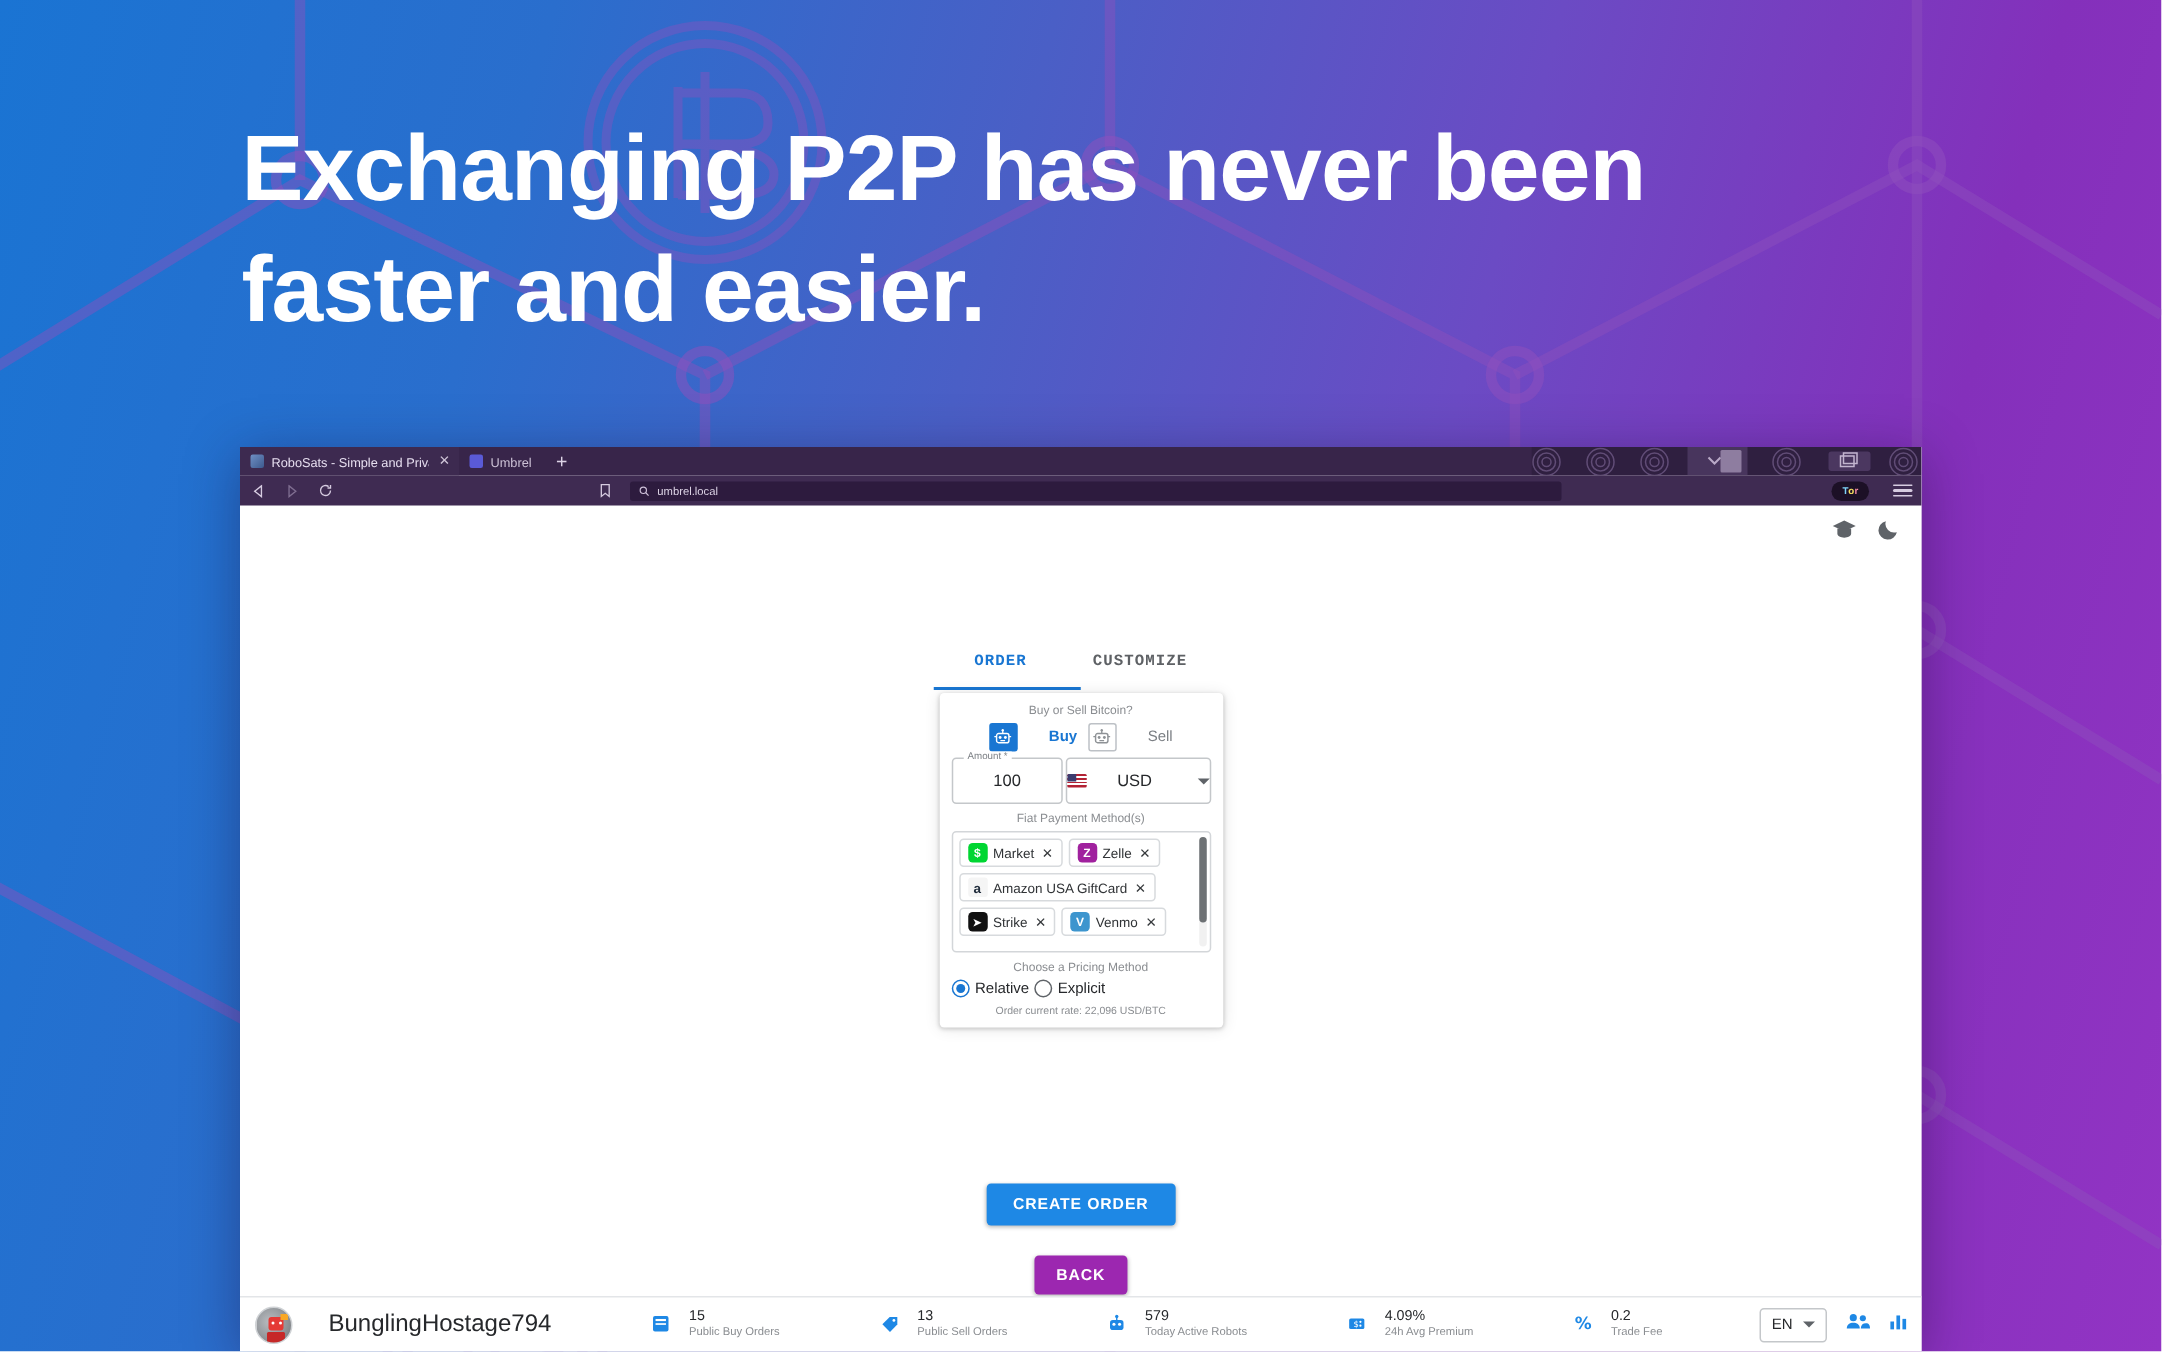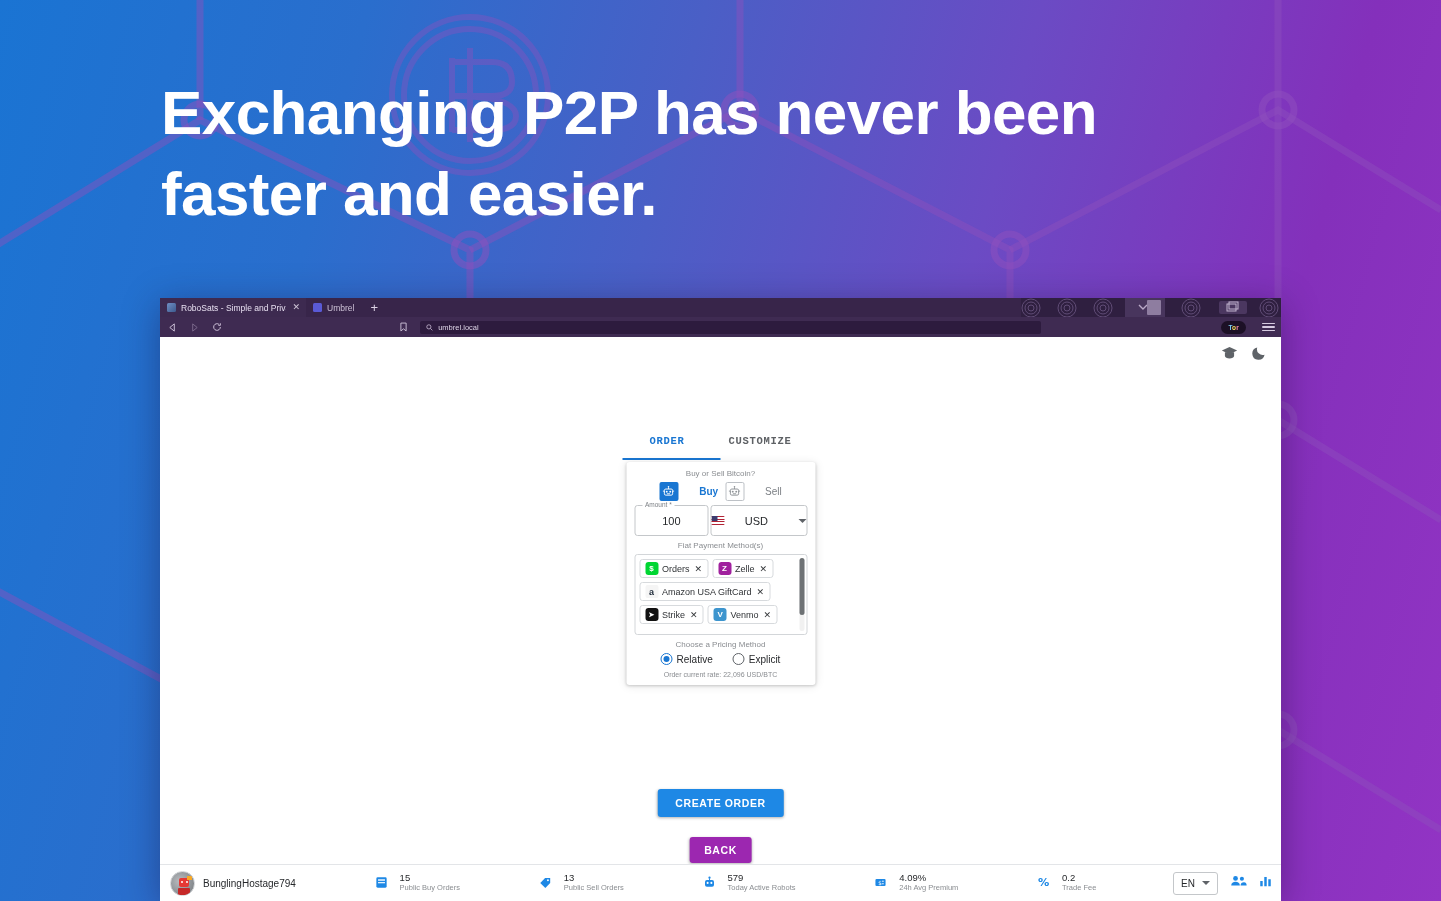--- a/index.html
+++ b/index.html
@@ -199,21 +199,21 @@
     color: #303336;
     height: 19px;
   }
   .chip .x { color: #35383b; font-size: 9px; margin-left: 1px; }
   .chip-ico { width: 13px; height: 13px; border-radius: 2px; display:flex; align-items:center; justify-content:center; font-size: 8px; font-weight:700; color:#fff; flex:0 0 auto;}
   .scroll-track {
     position:absolute; right: 2px; top: 3px; bottom: 3px; width: 5px; background: #f1f1f1; border-radius: 3px;
   }
   .scroll-thumb { position:absolute; right: 2px; top: 3px; width: 5px; height: 57px; background: #6d7174; border-radius: 3px; }
 
-  .radio-row { display:flex; align-items:center; justify-content:center; gap: 20px; margin: 4px 0 6px; }
+  .radio-row { display:flex; align-items:center; gap: 3px; margin: 4px 0 6px; }
   .radio-opt { display:flex; align-items:center; gap: 4px; font-size: 10px; color: #26282b; }
   .radio {
     width: 12px; height: 12px; border-radius: 50%;
     border: 1.5px solid #1976d2; display:flex; align-items:center; justify-content:center;
   }
   .radio.off { border-color: #5f6368; }
   .radio i { width: 6px; height: 6px; border-radius: 50%; background: #1976d2; display:block; }
 
   .rate-note { text-align:center; font-size: 7px; color: #8a8d91; margin-top: 5px; }
 
@@ -256,21 +256,21 @@
     width: 25px; height: 25px; border-radius: 50%;
     background: radial-gradient(circle at 38% 40%, #b9bcc0 0%, #8d9195 62%, #6f7376 100%);
     border: 1px solid #cfd2d5;
     position: relative; overflow:hidden; flex: 0 0 auto;
   }
   .avatar .head { position:absolute; left:8px; top:6px; width:10px; height:9px; background:#e53935; border-radius:2px; }
   .avatar .eye { position:absolute; top:9px; width:2px; height:2px; background:#fff; border-radius:50%; }
   .avatar .eye.l { left:10px; } .avatar .eye.r { left:15px; }
   .avatar .body { position:absolute; left:7px; top:16px; width:12px; height:8px; background:#c62828; border-radius:1px;}
   .avatar .chip2 { position:absolute; left:16px; top:4px; width:5px; height:4px; background:#f9a825;}
-  .nick { font-size: 10px; color: #26282b; margin-left: 8px; }
+  .nick { font-size: 16px; color: #26282b; margin-left: 24px; }
 
   .stat { display:flex; align-items:center; gap: 10px; }
   .stat .sico { width: 17px; height: 17px; display:flex; align-items:center; justify-content:center; flex:0 0 auto; }
   .stat .sval { font-size: 9.5px; color: #26282b; line-height: 1.15; }
   .stat .slab { font-size: 7.5px; color: #8a8d91; line-height: 1.15; }
 
   .lang-select {
     display:flex; align-items:center; gap: 7px;
     border: 1px solid #c4c7ca; border-radius: 3px;
     height: 23px; padding: 0 7px;
@@ -485,21 +485,21 @@
             <span class="caret"></span>
           </div>
         </div>
 
         <div class="card-label">Fiat Payment Method(s)</div>
 
         <div class="chips-wrap">
           <div class="chips">
             <div class="chip">
               <span class="chip-ico" style="background:#00d632;border-radius:3px;">$</span>
-              <span>Orders</span>
+              <span>Market</span>
               <span class="x">✕</span>
             </div>
             <div class="chip">
               <span class="chip-ico" style="background:#a0219e;border-radius:3px;">Z</span>
               <span>Zelle</span>
               <span class="x">✕</span>
             </div>
             <div class="chip">
               <span class="chip-ico" style="background:#f5f5f5;color:#232f3e;border-radius:2px;font-size:9px;">a</span>
               <span>Amazon USA GiftCard</span>

